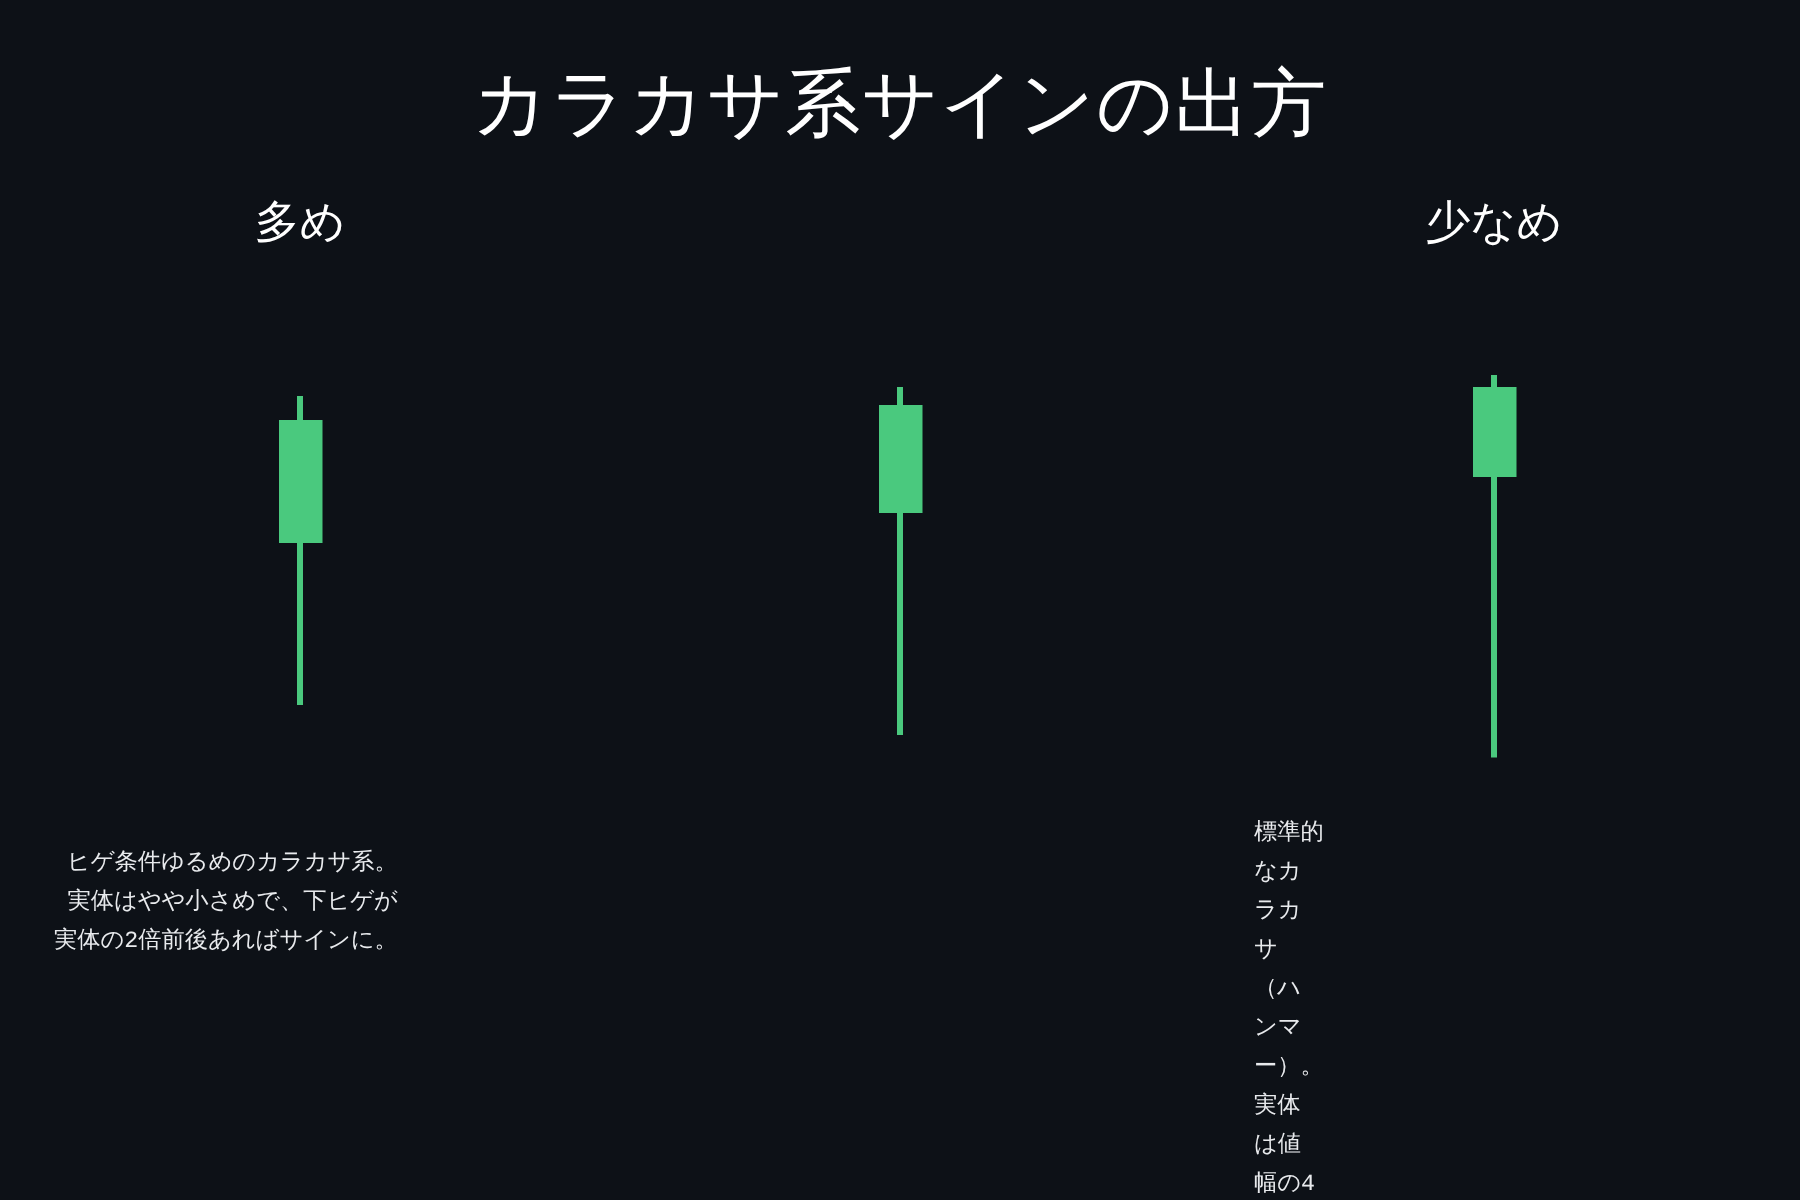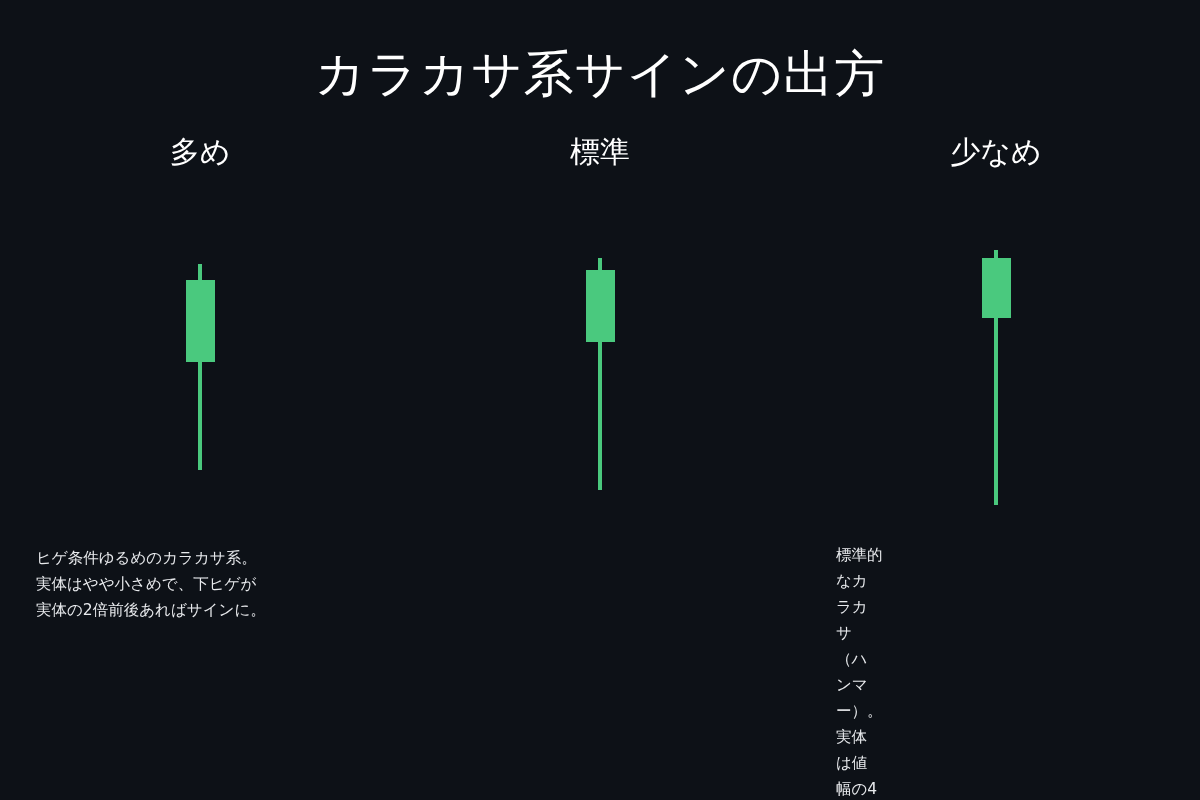--- a/index.html
+++ b/index.html
@@ -12,20 +12,21 @@
     background: #0d1117;
     font-family: "DejaVu Sans", "Liberation Sans", sans-serif;
     overflow: hidden;
     position: relative;
   }
   .page {
     position: relative;
     width: 1200px;
     height: 800px;
     background: #0d1117;
+    font-family: Liberation Mono, monospace;
   }
   .title {
     position: absolute;
     top: 44px;
     left: 0;
     width: 1200px;
     text-align: center;
     color: #ffffff;
     font-size: 50px;
     font-weight: 400;
@@ -80,21 +81,21 @@
     width: 29px;
   }
 
   .caption {
     position: absolute;
     color: #e8eaed;
     font-size: 15.5px;
     line-height: 26px;
     white-space: pre-line;
   }
-  .cap-0 { left: 36px;  top: 545px; }
+  .cap-0 { left: 36px;  top: 562px; text-align: right; }
   .cap-1 { left: 436px; top: 542px; }
 </style>
 </head>
 <body>
 
 <div class="page">
 
   <div class="title">カラカサ系サインの出方</div>
 
   <div class="columns">
@@ -105,21 +106,20 @@
         <div class="wick" style="left:198px; top:264px; height:18px; background:#4ac97e;"></div>
         <div class="body" style="left:186px; top:280px; height:82px; background:#4ac97e;"></div>
         <div class="wick" style="left:198px; top:360px; height:110px; background:#4ac97e;"></div>
       </div>
       <div class="caption cap-0">ヒゲ条件ゆるめのカラカサ系。
 実体はやや小さめで、下ヒゲが
 実体の2倍前後あればサインに。</div>
     </div>
 
     <div class="column col-1">
-      <div class="col-heading">標準</div>
       <div class="candle">
         <div class="wick" style="left:198px; top:258px; height:14px; background:#4ac97e;"></div>
         <div class="body" style="left:186px; top:270px; height:72px; background:#4ac97e;"></div>
         <div class="wick" style="left:198px; top:340px; height:150px; background:#4ac97e;"></div>
       </div>
       <div class="caption cap-1">標準的なカラカサ（ハンマー）。
 実体は値幅の4割以下、下ヒゲは
 実体の2〜3倍以上が目安。</div>
     </div>
 

